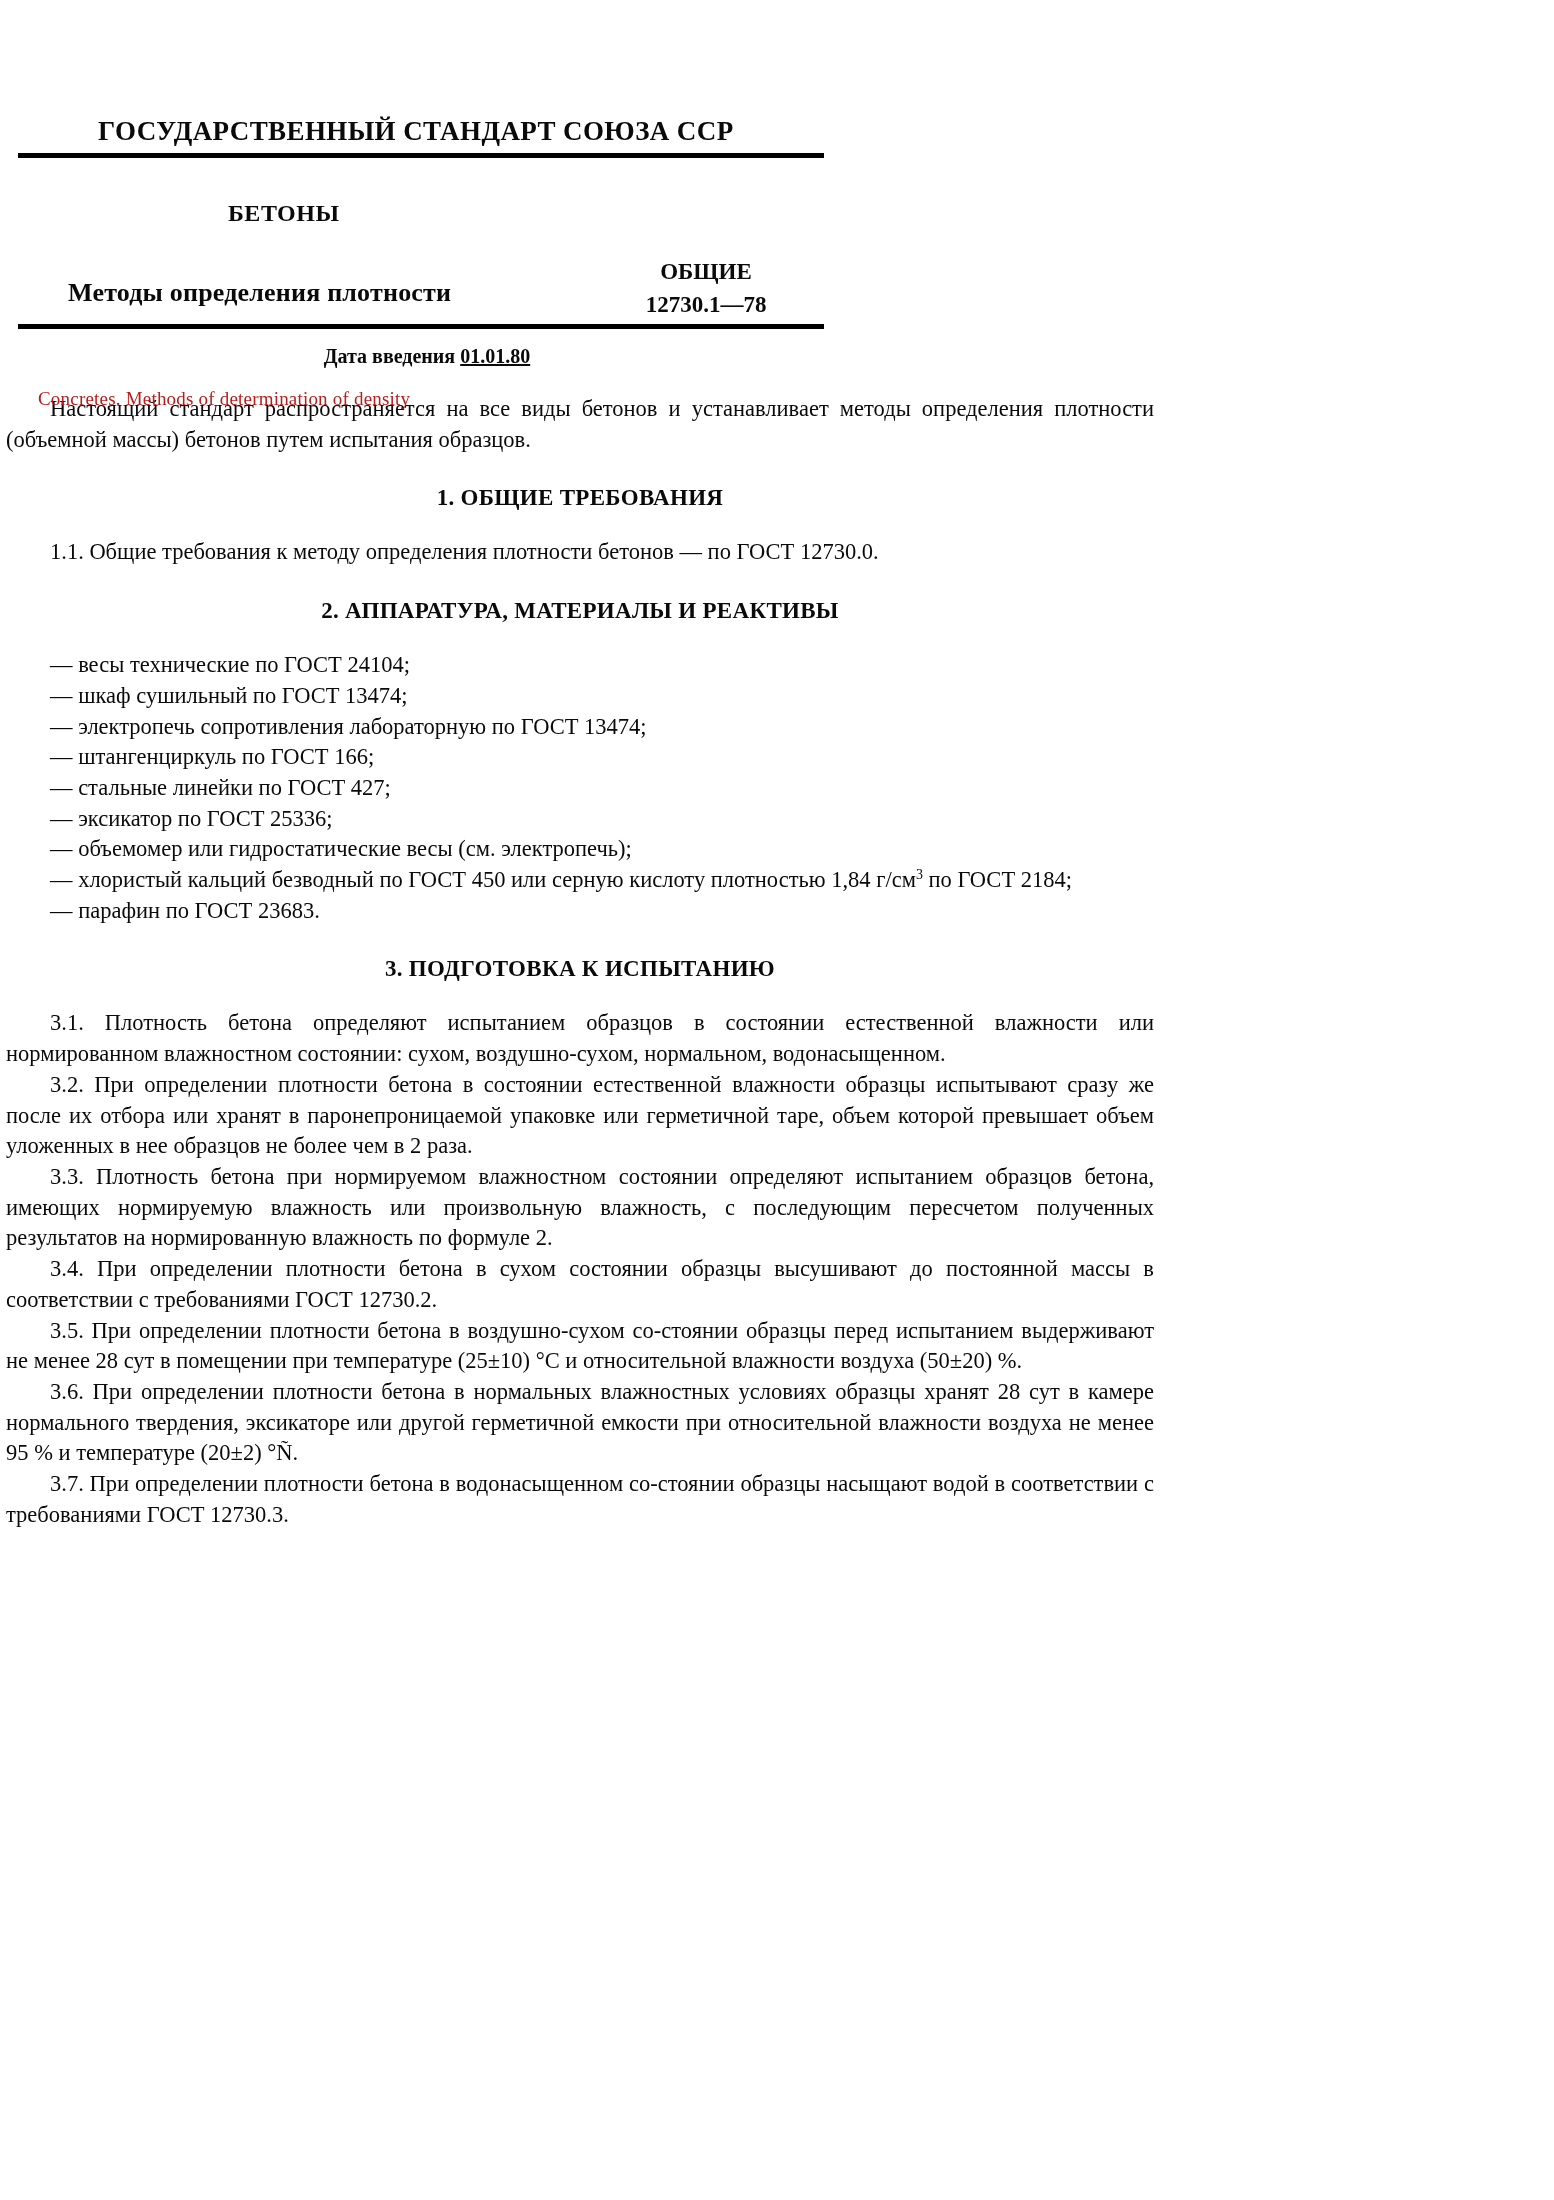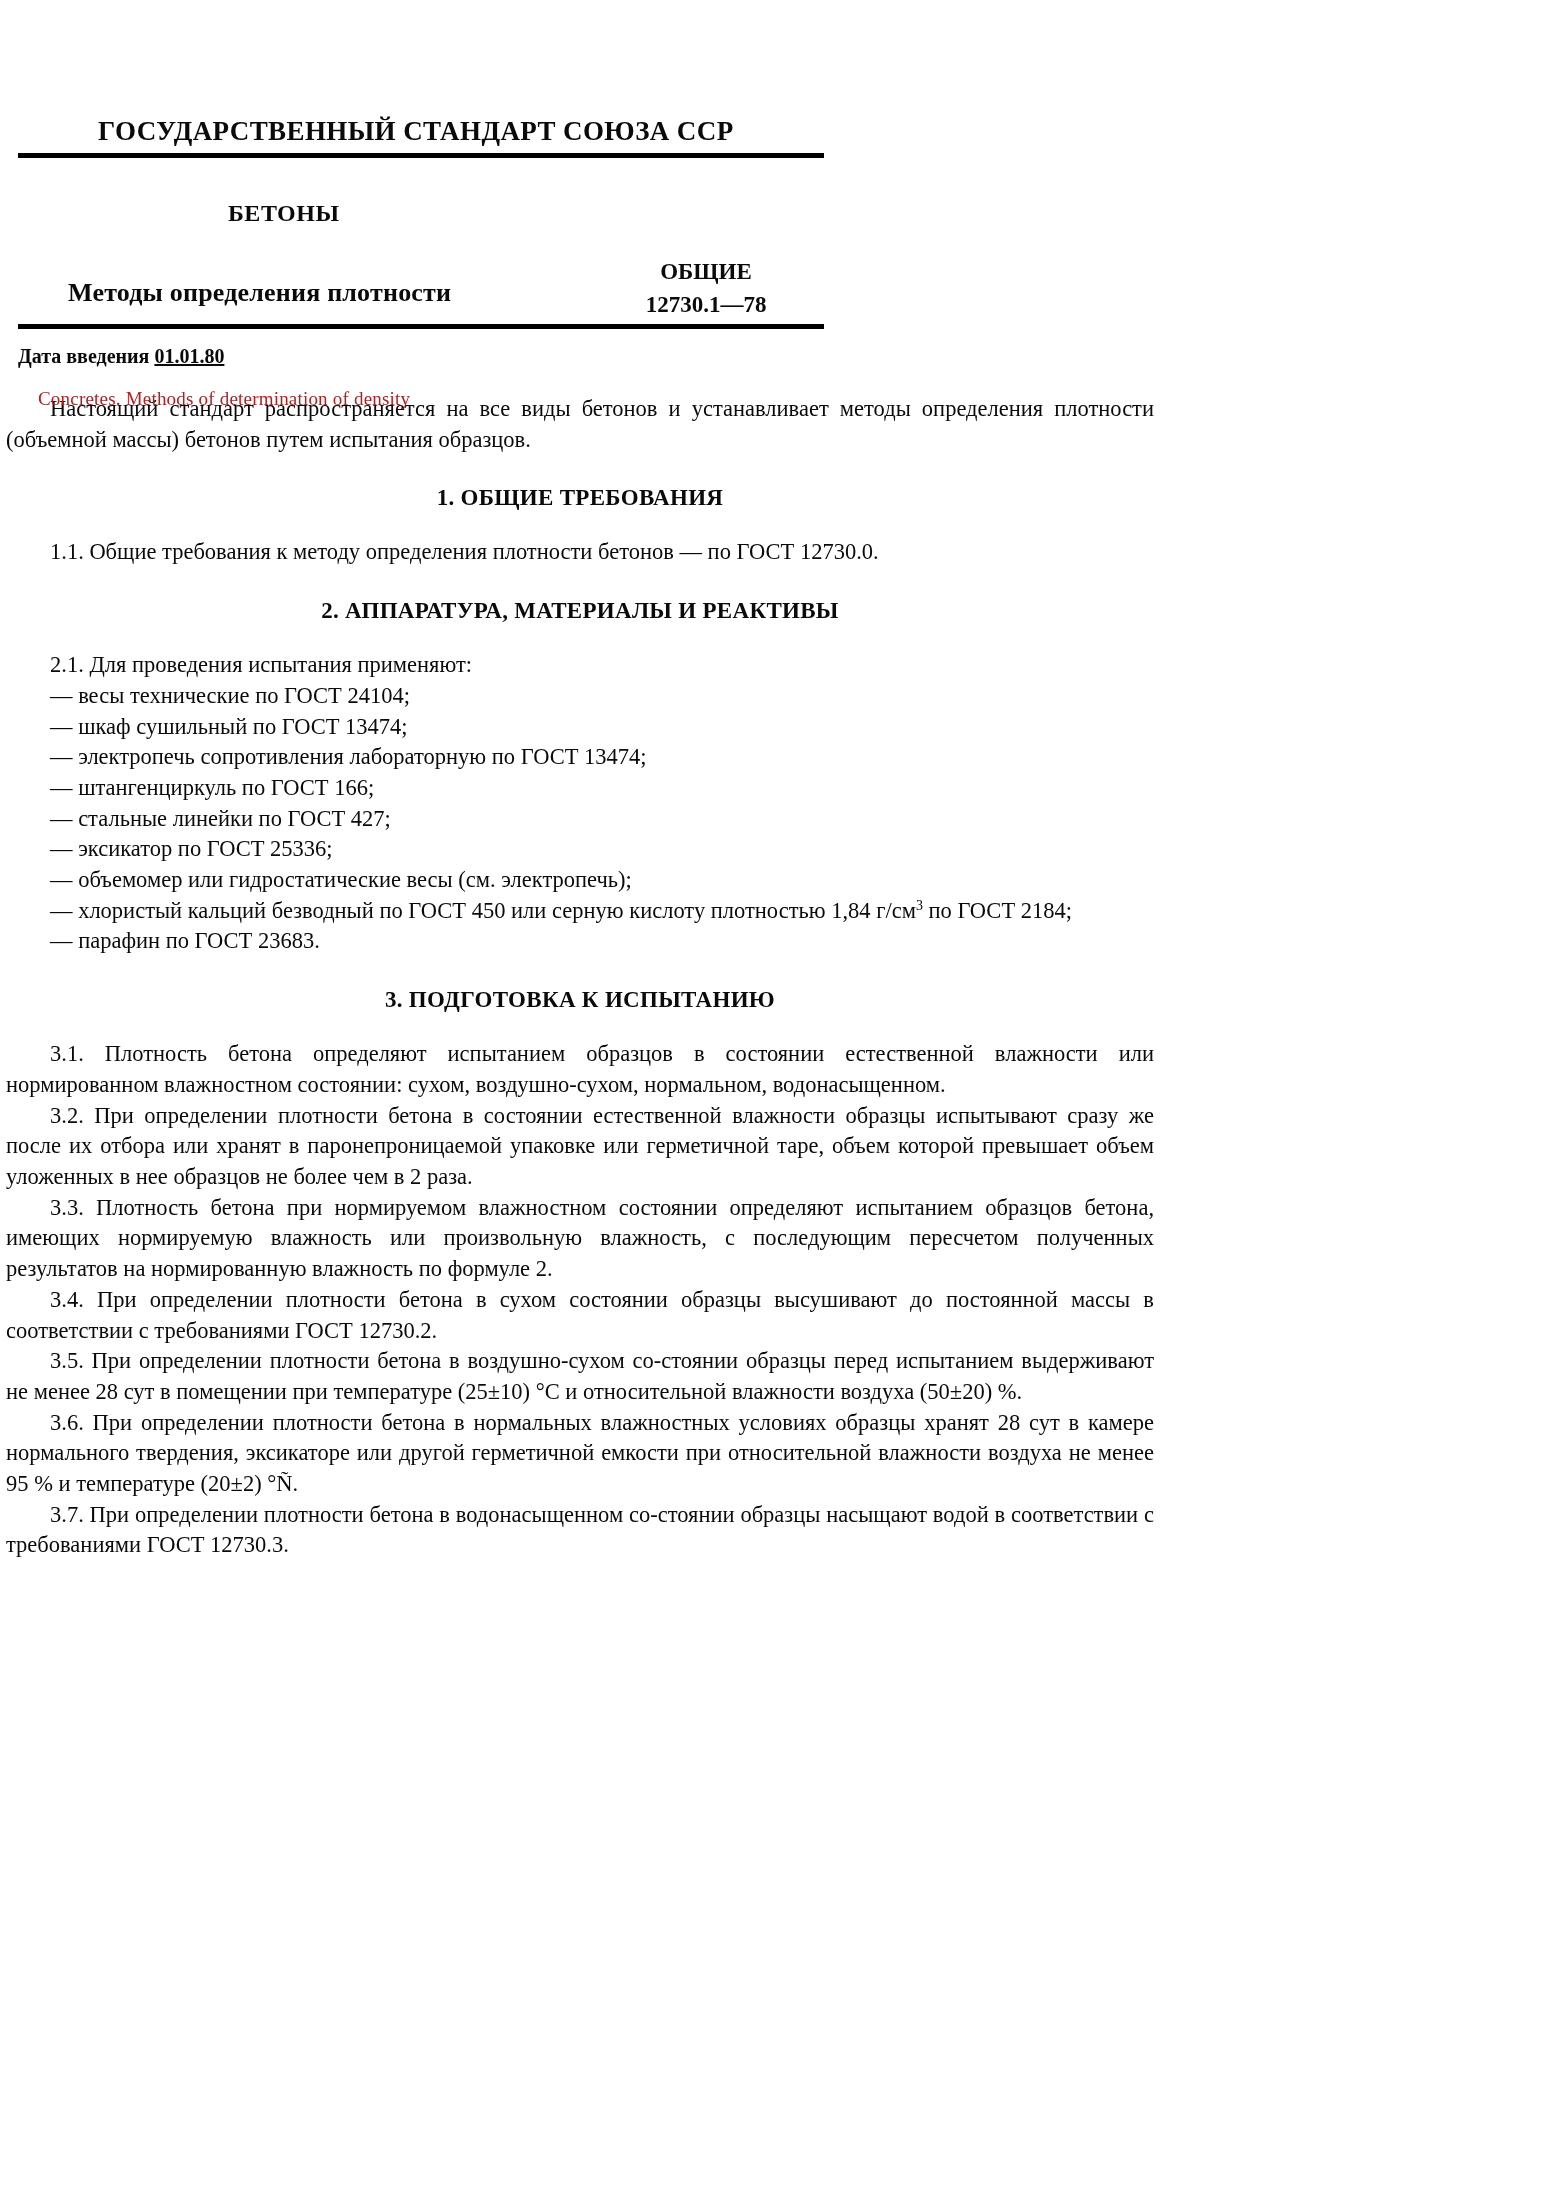--- a/index.html
+++ b/index.html
@@ -85,21 +85,21 @@
     top: 222px;
     font-size: 19px;
     font-weight: normal;
     color: #b91c1c;
     letter-spacing: 0.2px;
   }
 
   .date-line {
     width: 818px;
     margin-left: 12px;
-    text-align: left;
+    text-align: center;
     font-size: 20px;
     font-weight: bold;
     padding-top: 8px;
   }
   .date-line .date-val {
     text-decoration: underline;
   }
 
   
   .para {
@@ -173,21 +173,20 @@
     <div class="sp-30"></div>
 
     <div class="sec-head">1. ОБЩИЕ ТРЕБОВАНИЯ</div>
     <div class="sp-26"></div>
     <p class="para">1.1. Общие требования к методу определения плотности бетонов — по ГОСТ 12730.0.</p>
 
     <div class="sp-30"></div>
 
     <div class="sec-head">2. АППАРАТУРА, МАТЕРИАЛЫ И РЕАКТИВЫ</div>
     <div class="sp-26"></div>
-    <p class="list-item">2.1. Для проведения испытания применяют:</p>
     <p class="list-item">— весы технические по ГОСТ 24104;</p>
     <p class="list-item">— шкаф сушильный по ГОСТ 13474;</p>
     <p class="list-item">— электропечь сопротивления лабораторную по ГОСТ 13474;</p>
     <p class="list-item">— штангенциркуль по ГОСТ 166;</p>
     <p class="list-item">— стальные линейки по ГОСТ 427;</p>
     <p class="list-item">— эксикатор по ГОСТ 25336;</p>
     <p class="list-item">— объемомер или гидростатические весы (см. электропечь);</p>
     <p class="list-item wrap"><span>— хлористый кальций безводный по ГОСТ 450 или серную кислоту плотностью 1,84 г/см</span><sup>3</sup><span> по ГОСТ 2184;</span></p>
     <p class="list-item">— парафин по ГОСТ 23683.</p>
 

